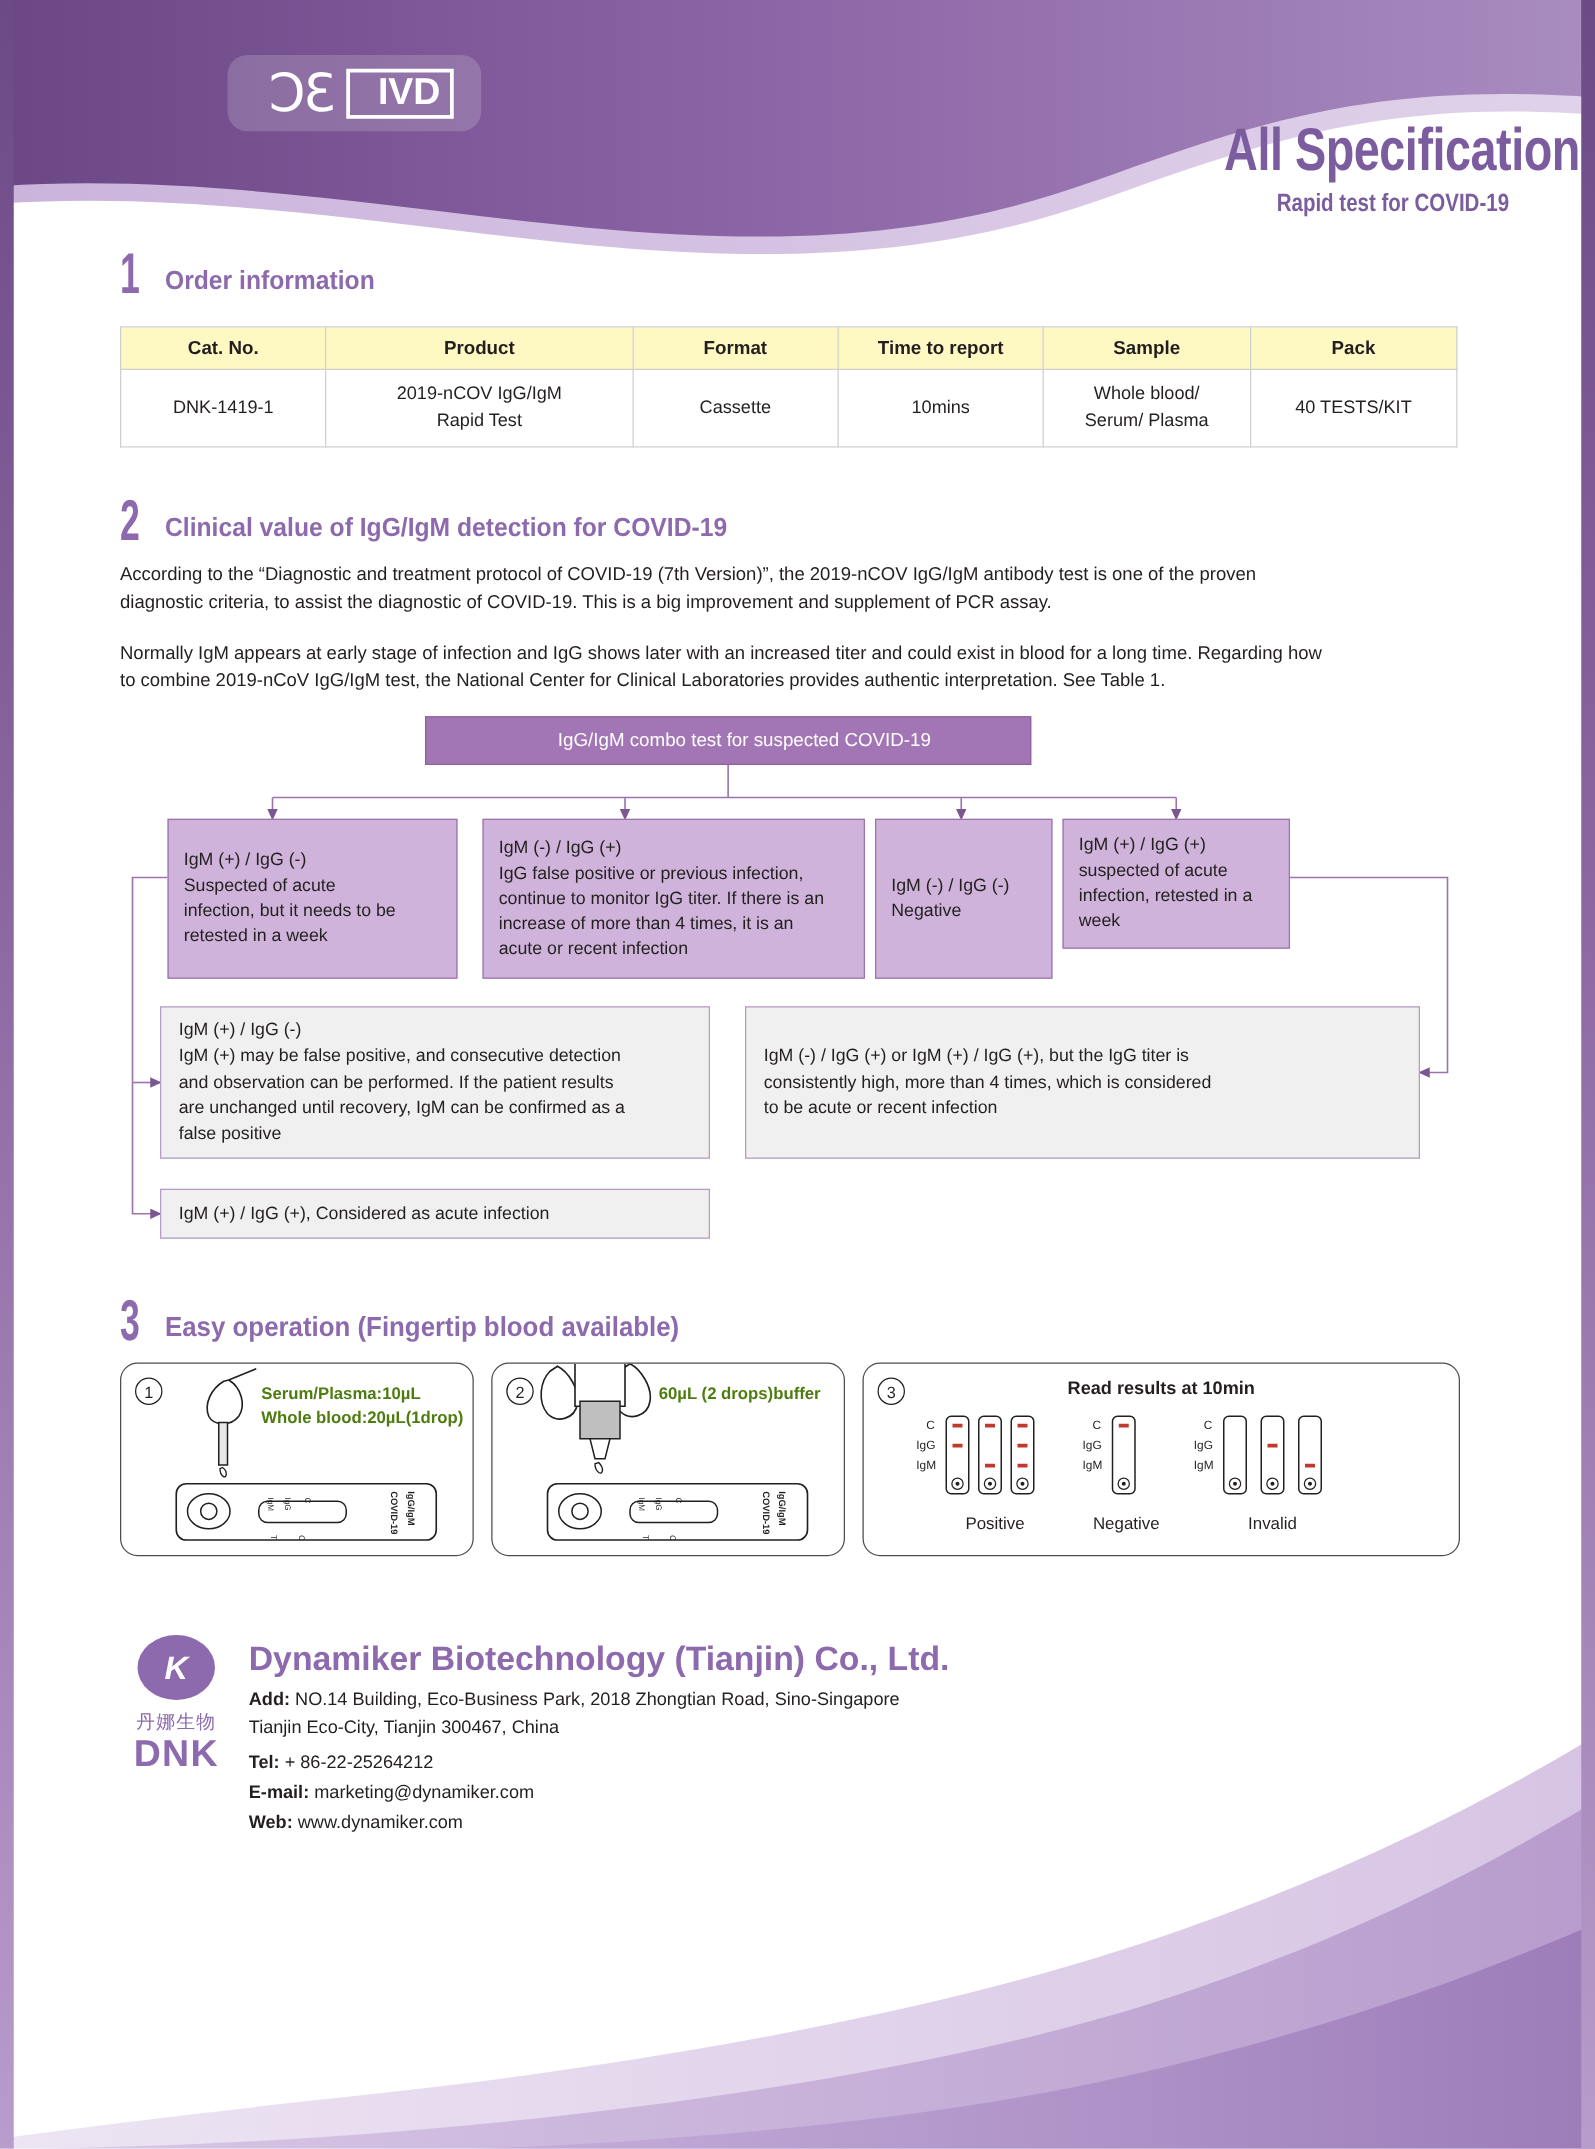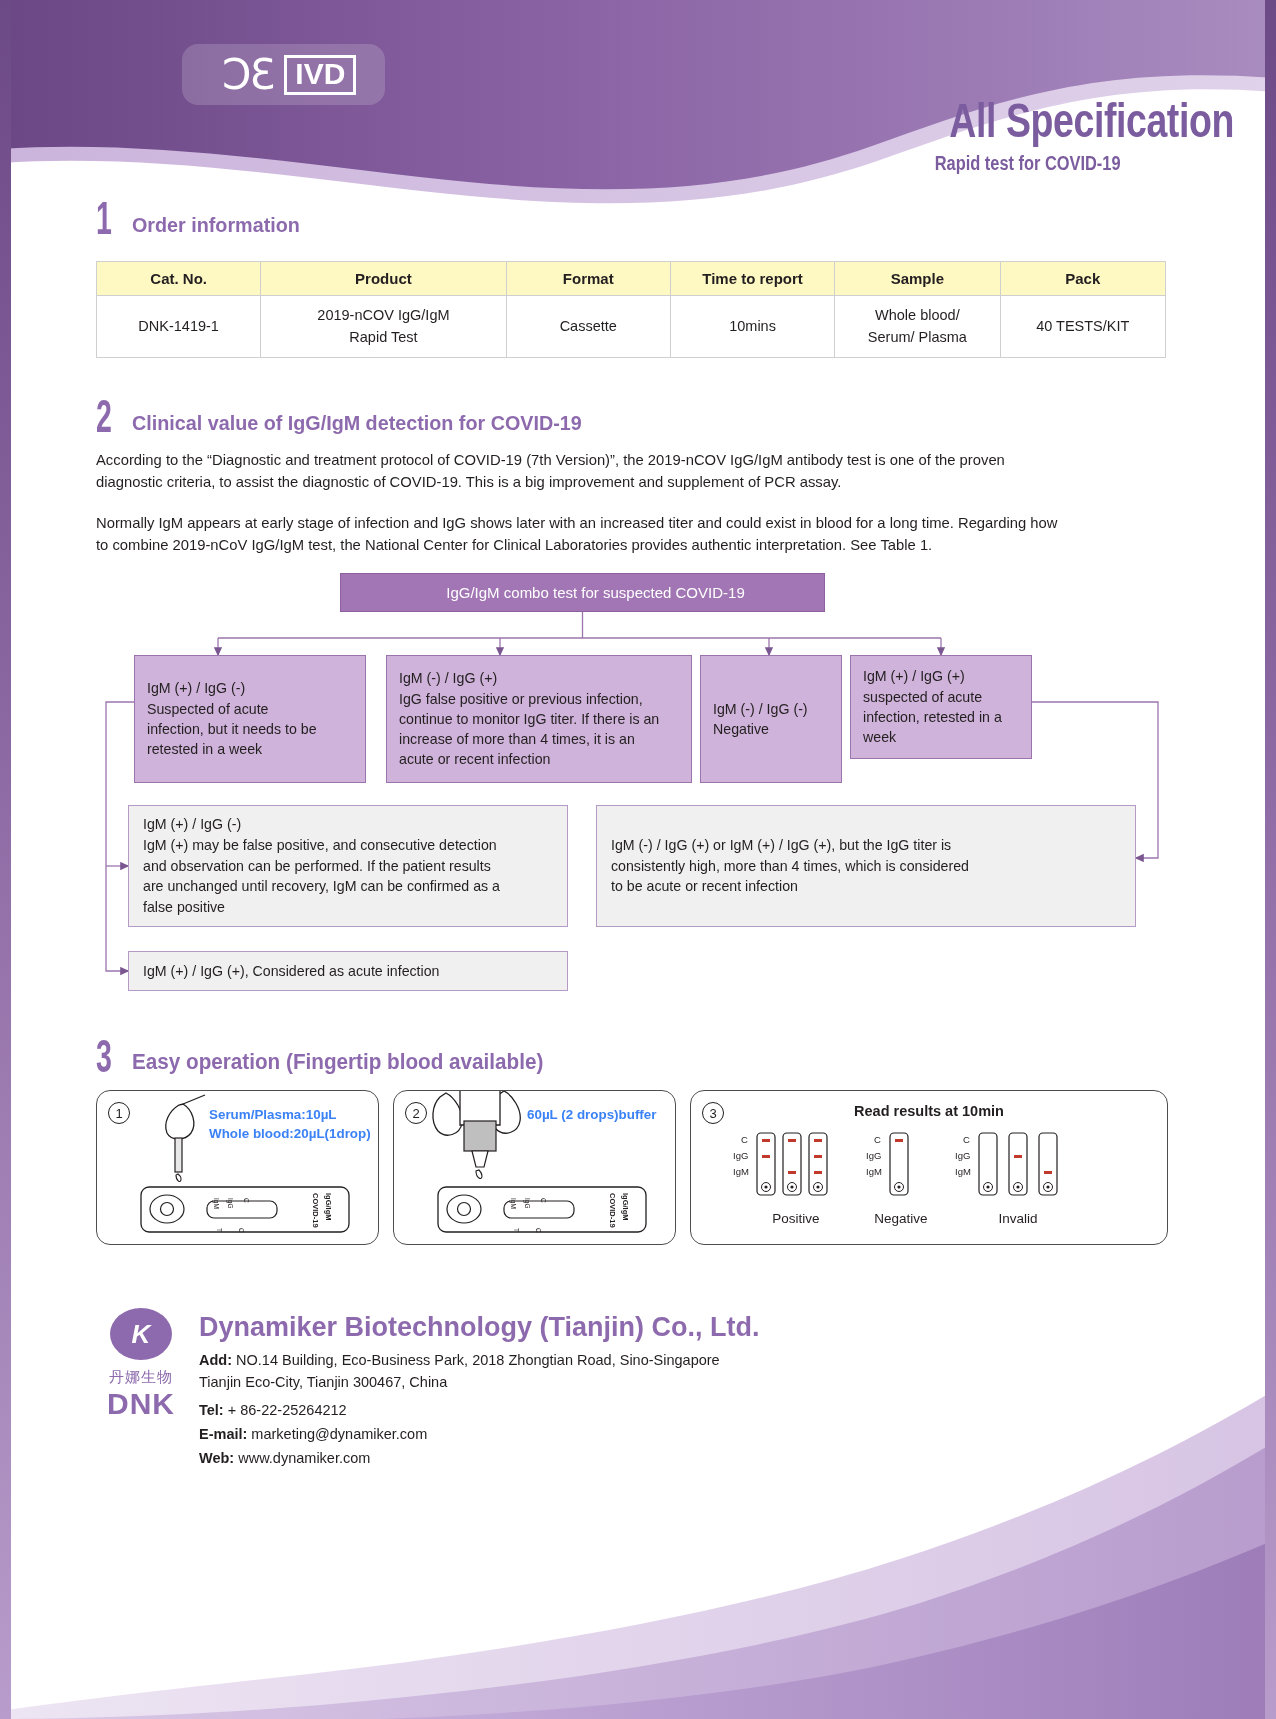--- a/index.html
+++ b/index.html
@@ -29,25 +29,25 @@
   .header svg { display:block; }
   .ce-badge {
     position:absolute; left:182px; top:44px; width:203px; height:61px;
     background:rgba(255,255,255,0.17);
     border-radius:16px;
     display:flex; align-items:center; justify-content:center; gap:11px;
   }
   .ce-mark { color:#ffffff; font-size:42px; line-height:1; font-weight:400;
              font-family:"DejaVu Sans", sans-serif; letter-spacing:-2px;}
   .ivd-box {
-    border:3px solid #ffffff; padding:1px 8px 3px 8px;
+    border:3px solid #ffffff; padding:1px 8px 3px 22px;
     color:#ffffff; font-size:30px; font-weight:700; line-height:1;
     font-family:"Liberation Sans", sans-serif; letter-spacing:0px;
   }
-  .title-block { position:absolute; right:42px; top:97px; text-align:left; }
+  .title-block { position:absolute; right:12px; top:97px; text-align:center; }
   .title-main {
     color:#7b5c9e; font-size:48px; font-weight:700; line-height:1;
     font-family:"Liberation Sans Narrow","Liberation Sans", sans-serif;
     transform:scaleX(0.78); transform-origin:right center;
     letter-spacing:-0.5px;
   }
   .title-sub {
     color:#7b5c9e; font-size:20px; font-weight:700; margin-top:7px;
     transform:scaleX(0.82); transform-origin:right center;
   }
@@ -113,21 +113,21 @@
   .step2 { left:297px; width:283px; }
   .step3 { left:594px; width:478px; }
   .step-num {
     position:absolute; left:11px; top:11px; width:22px; height:22px;
     border:1.4px solid #231f20; border-radius:50%;
     font-size:13px; display:flex; align-items:center; justify-content:center;
     font-weight:400;
   }
   .step-label {
     position:absolute; font-size:13.4px; font-weight:700; line-height:1.45;
-    color:#3b82f6;
+    color:#4d7c0f;
   }
   .read-title {
     position:absolute; top:12px; left:0; width:100%; text-align:center;
     font-size:14.5px; font-weight:700;
   }
   .res-label {
     position:absolute; font-size:13.5px; text-align:center; color:#231f20;
   }
   
   .footer { position:absolute; left:96px; top:1300px; width:1000px; }

